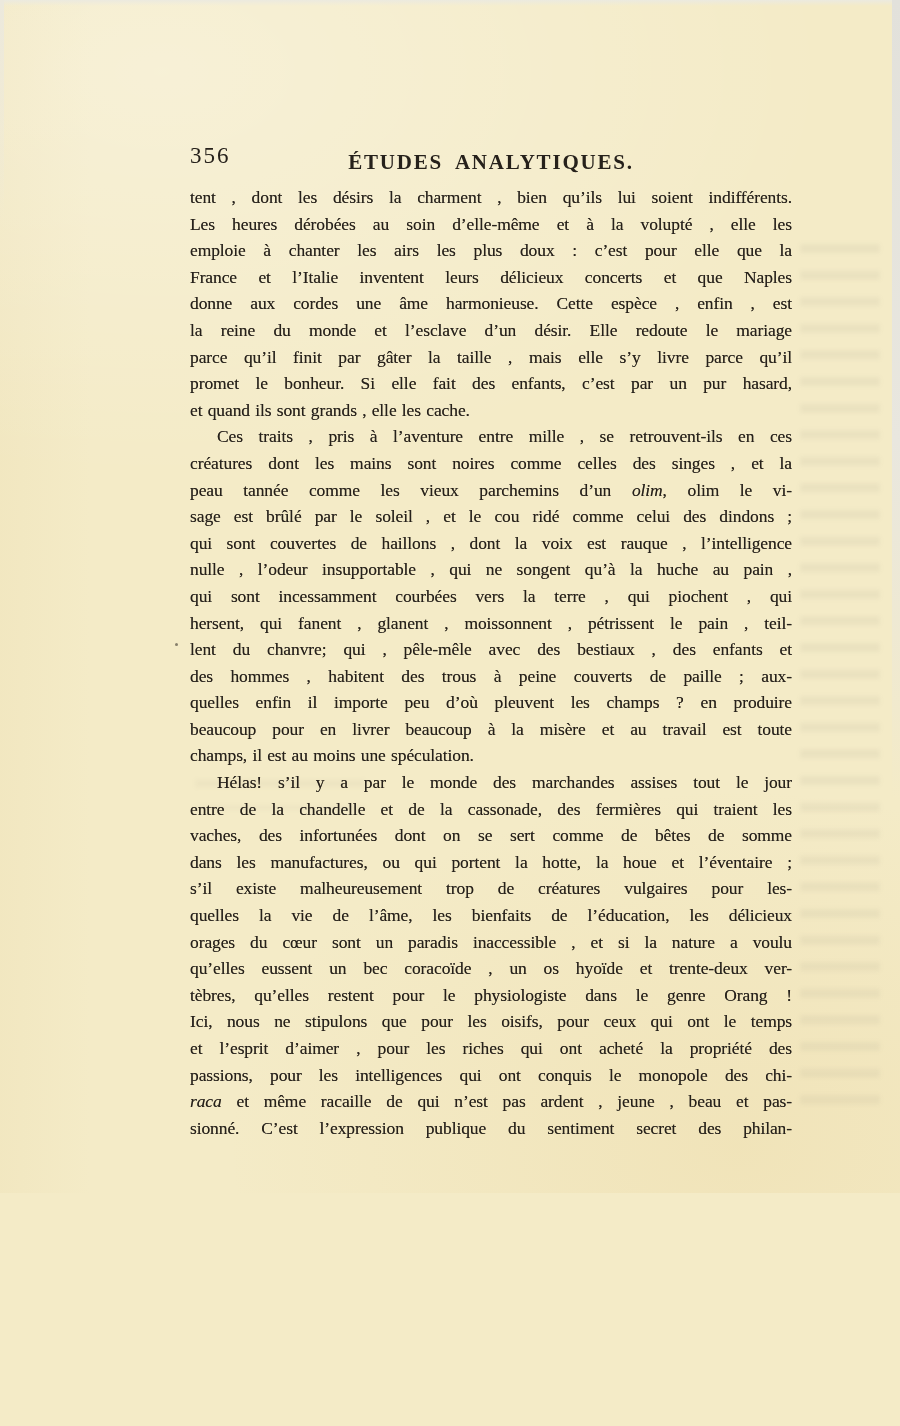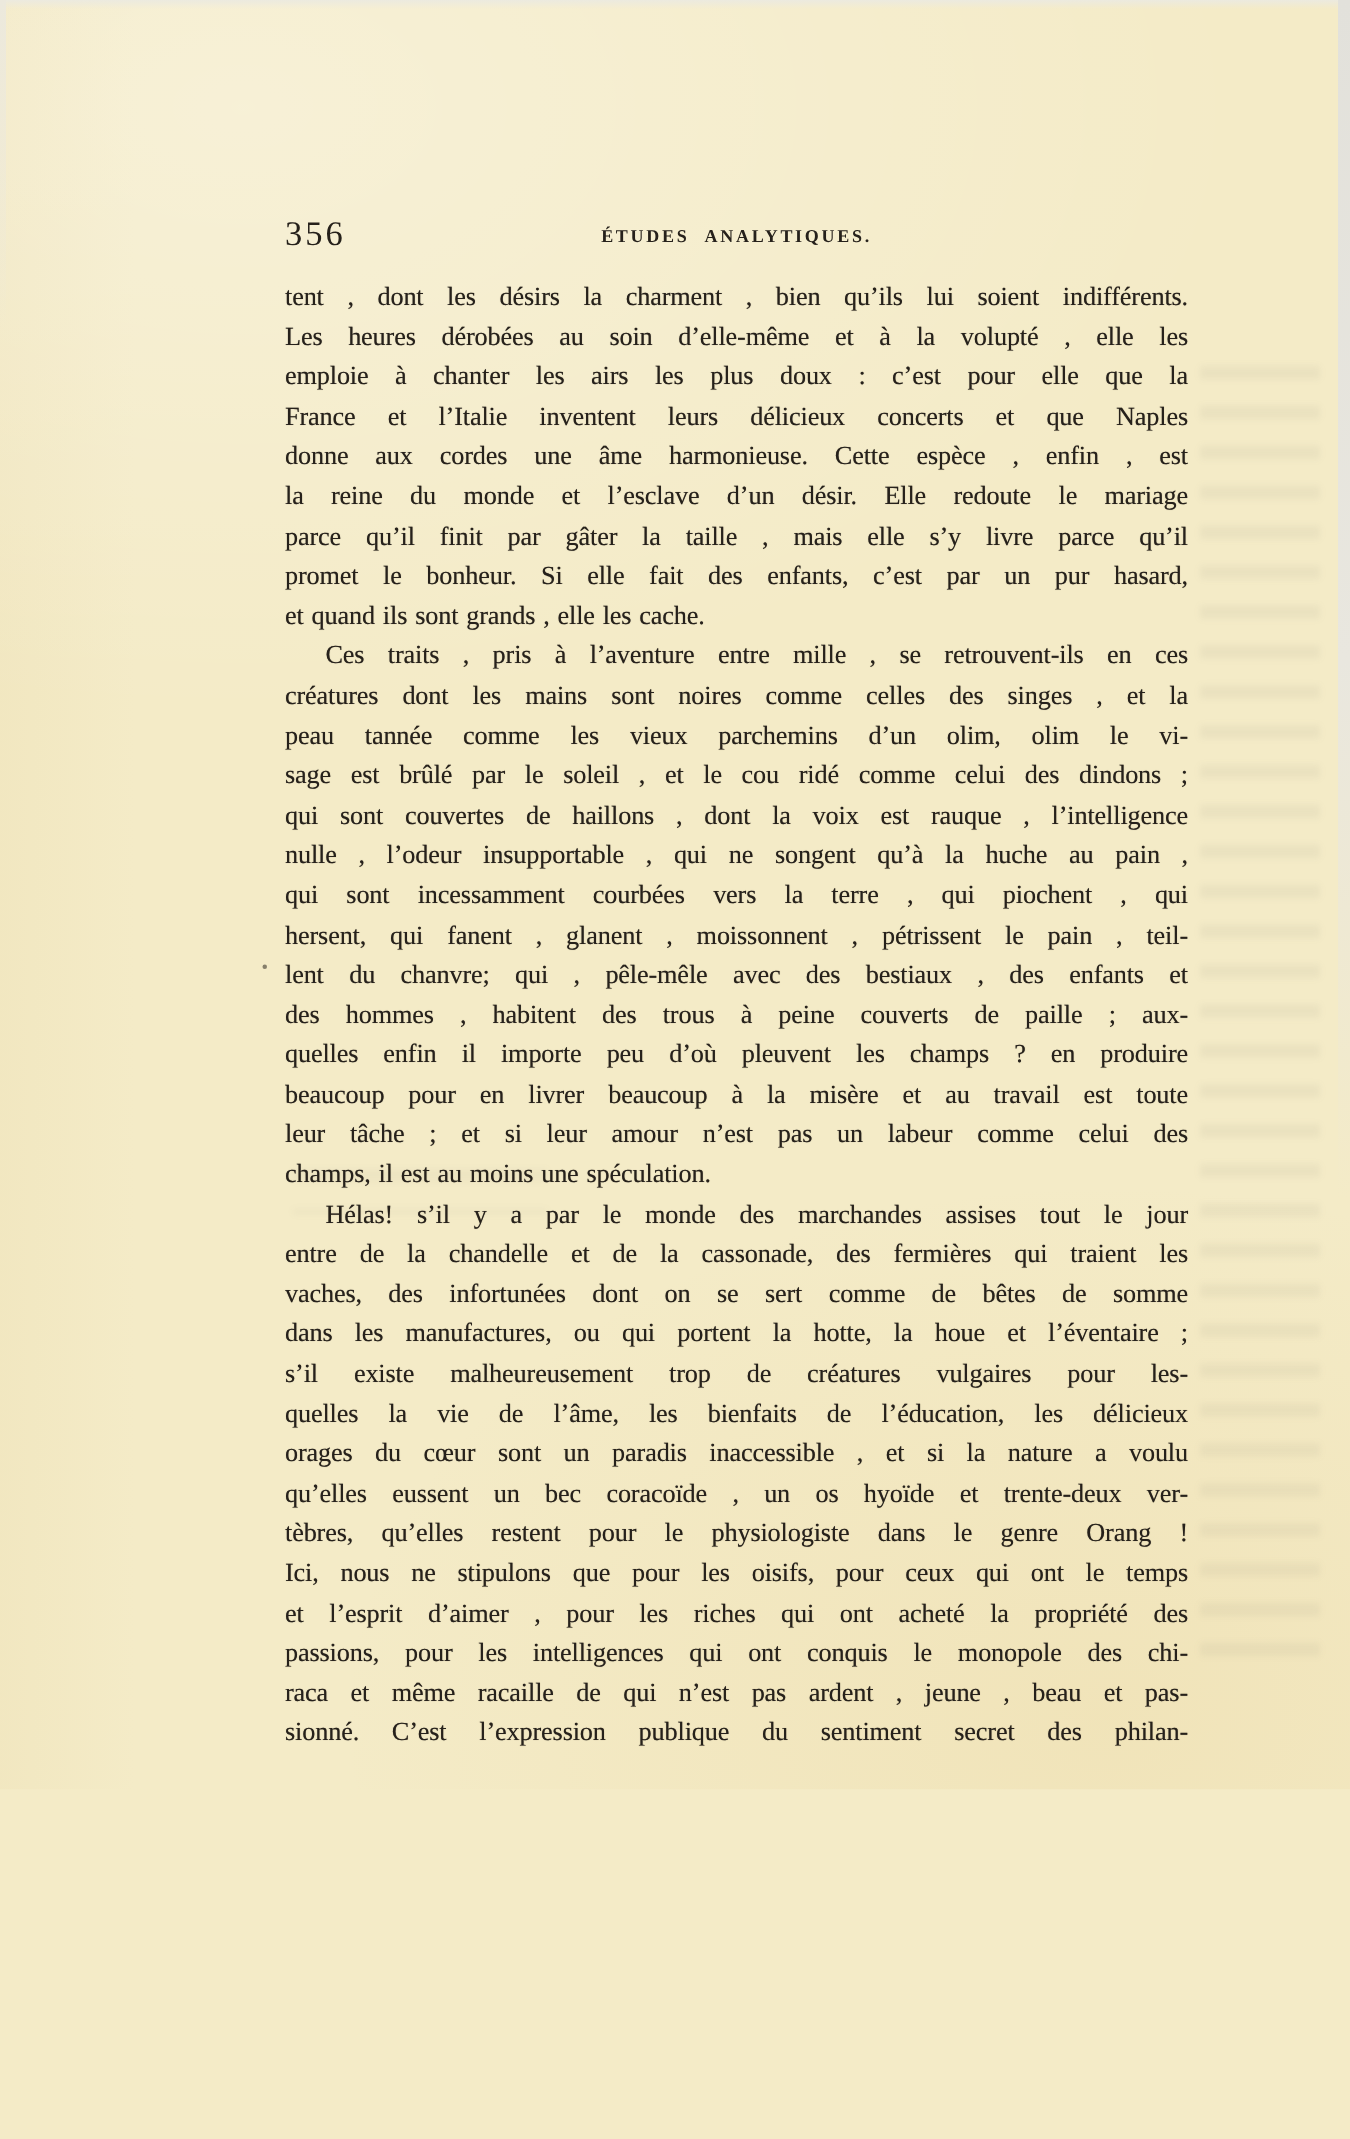--- a/index.html
+++ b/index.html
@@ -15,29 +15,29 @@
   }
   .edge-top{position:absolute;top:0;left:0;width:100%;height:6px;
     background:linear-gradient(180deg,#eceadf 0%, rgba(236,234,223,0) 100%);}
   .edge-right{position:absolute;top:0;right:0;width:8px;height:800px;
     background:linear-gradient(180deg,#e2e1db 0%, #e9e7df 55%, rgba(233,231,223,0) 100%);}
   .edge-left{position:absolute;top:0;left:0;width:4px;height:220px;
     background:linear-gradient(180deg,#ece9dd 0%, rgba(236,233,221,0) 100%);}
 
   .pagenum{position:absolute;left:190px;top:143px;font-size:23px;letter-spacing:2px;}
   .running-title{position:absolute;left:190px;top:150px;width:602px;text-align:center;
-    font-size:12px;font-weight:bold;letter-spacing:1.8px;word-spacing:6px;}
+    font-size:21px;font-weight:bold;letter-spacing:1.8px;word-spacing:6px;}
 
   .text-block{position:absolute;left:190px;top:184px;width:602px;
     font-size:17.5px;line-height:26.6px;letter-spacing:-0.1px;word-spacing:1px;
     text-shadow:0 0 .5px rgba(35,28,20,.55);}
   .line{text-align:justify;text-align-last:justify;}
   .line.short{text-align-last:left;}
   .line.indent{text-indent:27px;}
-  .it{}
+  .it{font-style:italic;}
 
   
   .smudge{position:absolute;filter:blur(2.2px);opacity:.55;pointer-events:none;
     background:repeating-linear-gradient(180deg,
       rgba(0,0,0,0) 0px, rgba(0,0,0,0) 8px,
       rgba(128,125,110,.15) 10px, rgba(128,125,110,.15) 17px,
       rgba(0,0,0,0) 19px, rgba(0,0,0,0) 26.6px);}
   .smudge-right{left:800px;top:235px;width:80px;height:880px;}
   .smudge-inline{left:195px;top:770px;width:170px;height:40px;opacity:.35;}
   .ink-spot{position:absolute;left:246px;top:1233px;width:9px;height:7px;border-radius:50%;
@@ -79,21 +79,20 @@
       <div class="line"><span>peau tannée comme les vieux parchemins d’un </span><span class="it">olim</span><span>, olim le vi-</span></div>
       <div class="line"><span>sage est brûlé par le soleil , et le cou ridé comme celui des dindons ;</span></div>
       <div class="line"><span>qui sont couvertes de haillons , dont la voix est rauque , l’intelligence</span></div>
       <div class="line"><span>nulle , l’odeur insupportable , qui ne songent qu’à la huche au pain ,</span></div>
       <div class="line"><span>qui sont incessamment courbées vers la terre , qui piochent , qui</span></div>
       <div class="line"><span>hersent, qui fanent , glanent , moissonnent , pétrissent le pain , teil-</span></div>
       <div class="line"><span>lent du chanvre; qui , pêle-mêle avec des bestiaux , des enfants et</span></div>
       <div class="line"><span>des hommes , habitent des trous à peine couverts de paille ; aux-</span></div>
       <div class="line"><span>quelles enfin il importe peu d’où pleuvent les champs ? en produire</span></div>
       <div class="line"><span>beaucoup pour en livrer beaucoup à la misère et au travail est toute</span></div>
-      <div class="line"><span>leur tâche ; et si leur amour n’est pas un labeur comme celui des</span></div>
       <div class="line short"><span>champs, il est au moins une spéculation.</span></div>
       <div class="line indent"><span>Hélas! s’il y a par le monde des marchandes assises tout le jour</span></div>
       <div class="line"><span>entre de la chandelle et de la cassonade, des fermières qui traient les</span></div>
       <div class="line"><span>vaches, des infortunées dont on se sert comme de bêtes de somme</span></div>
       <div class="line"><span>dans les manufactures, ou qui portent la hotte, la houe et l’éventaire ;</span></div>
       <div class="line"><span>s’il existe malheureusement trop de créatures vulgaires pour les-</span></div>
       <div class="line"><span>quelles la vie de l’âme, les bienfaits de l’éducation, les délicieux</span></div>
       <div class="line"><span>orages du cœur sont un paradis inaccessible , et si la nature a voulu</span></div>
       <div class="line"><span>qu’elles eussent un bec coracoïde , un os hyoïde et trente-deux ver-</span></div>
       <div class="line"><span>tèbres, qu’elles restent pour le physiologiste dans le genre Orang !</span></div>

